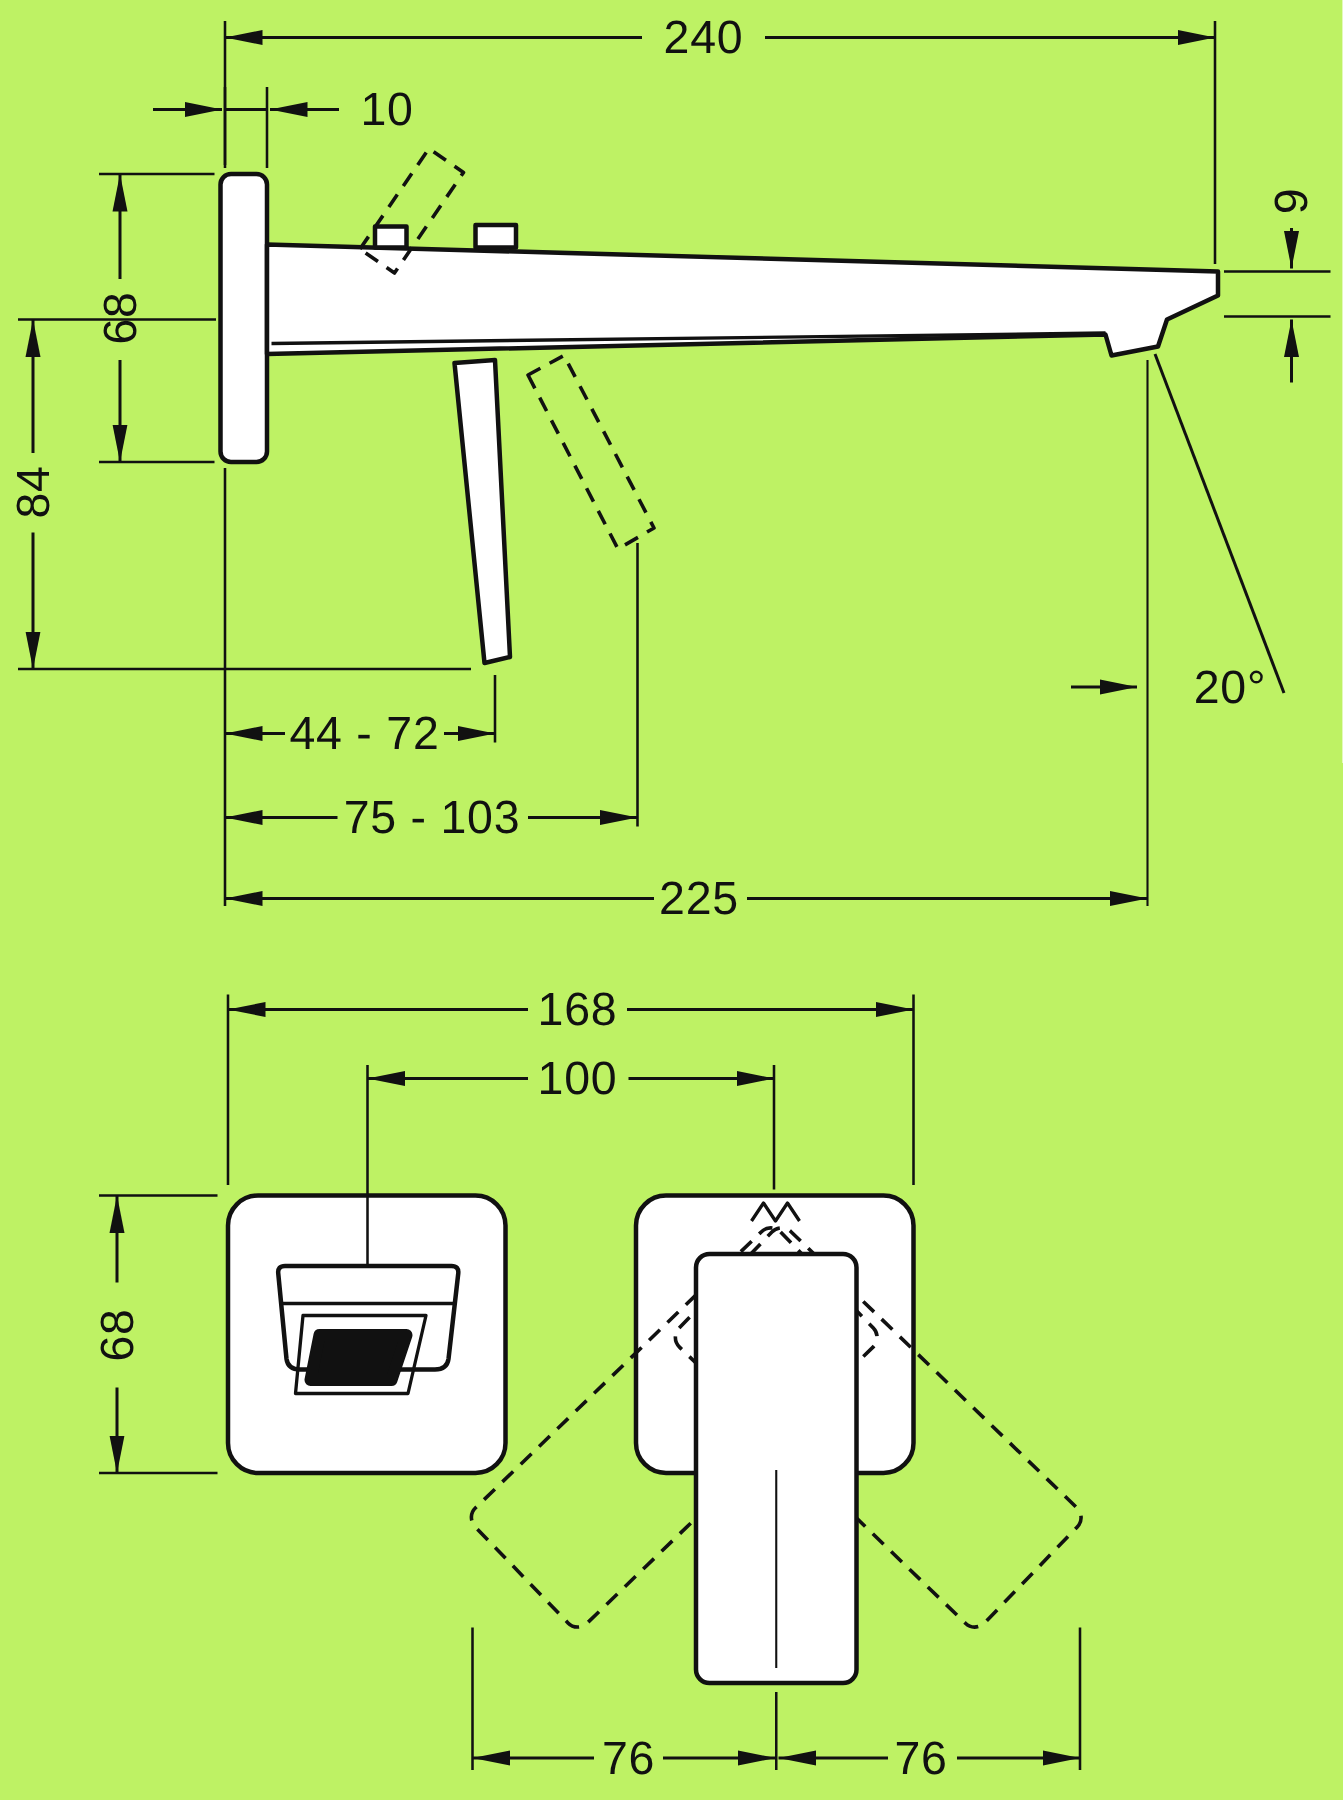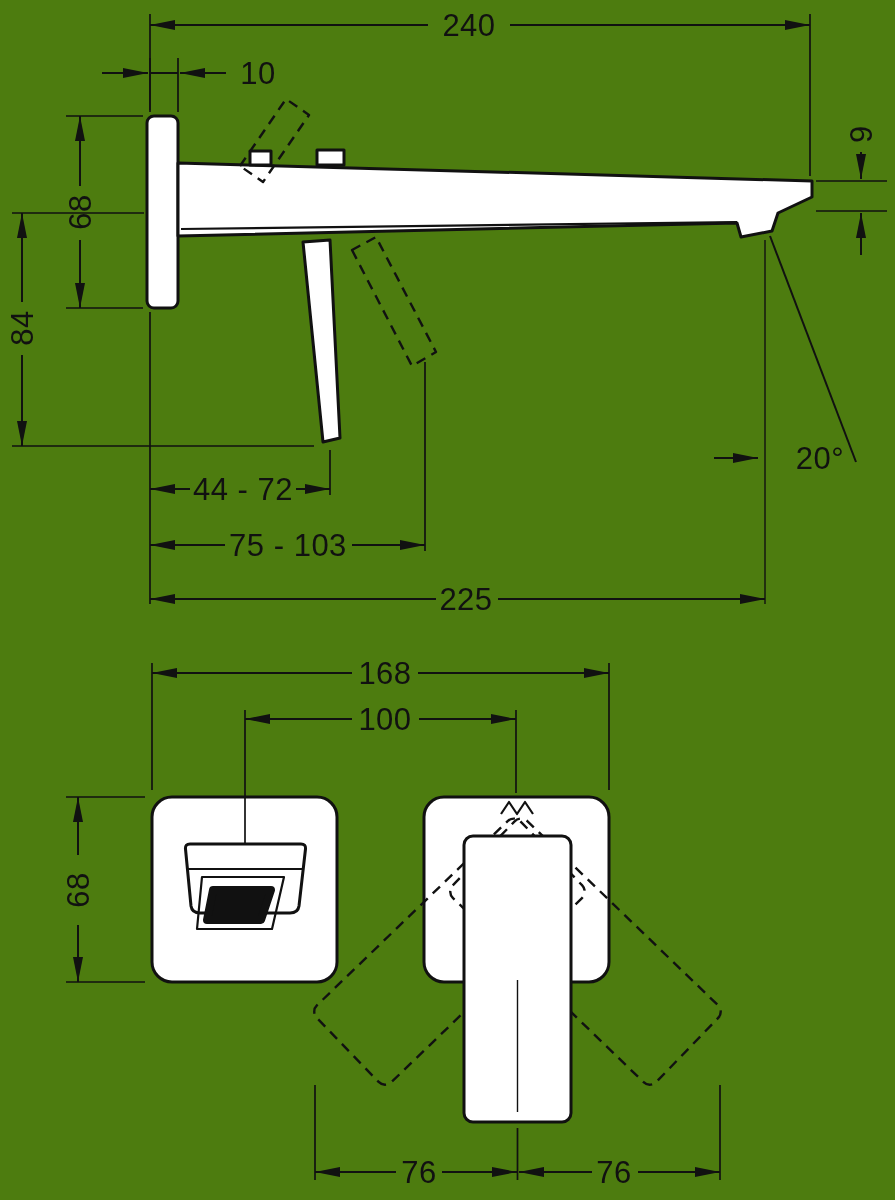--- a/index.html
+++ b/index.html
@@ -3,21 +3,21 @@
 <meta charset="utf-8">
 <style>
   html, body {
     margin: 0;
     padding: 0;
     background: #ffffff;
     width: 895px;
     height: 1200px;
     font-family: "Liberation Sans", sans-serif;
   }
-  #stage { width: 895px; height: 1200px; position: relative; background:#4d7c0f; }
+  #stage { width: 895px; height: 1200px; position: relative; background:#bef264; }
   svg { display: block; }
   .o   { fill:#fff; stroke:#111; stroke-width:3; stroke-linejoin:round; }
   .o2  { fill:none; stroke:#111; stroke-width:2.2; stroke-linejoin:round; }
   .blk { fill:#111; stroke:#111; stroke-width:8; stroke-linejoin:round; }
   .dash{ fill:none; stroke:#111; stroke-width:2.4; stroke-dasharray:10 7; stroke-linejoin:round; }
   .dim { stroke:#111; stroke-width:2; fill:none; }
   .ext { stroke:#111; stroke-width:1.7; fill:none; }
   .thin{ stroke:#111; stroke-width:1.4; fill:none; }
   text.lbl {
     font-family: "Liberation Sans", sans-serif;

